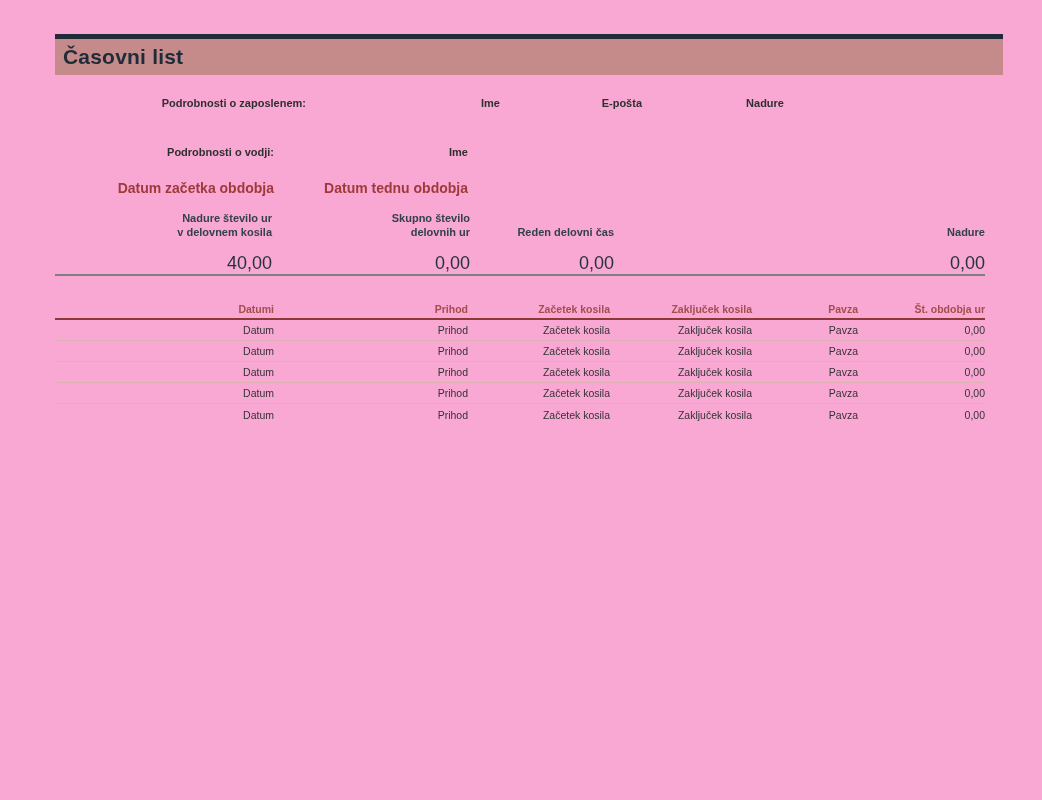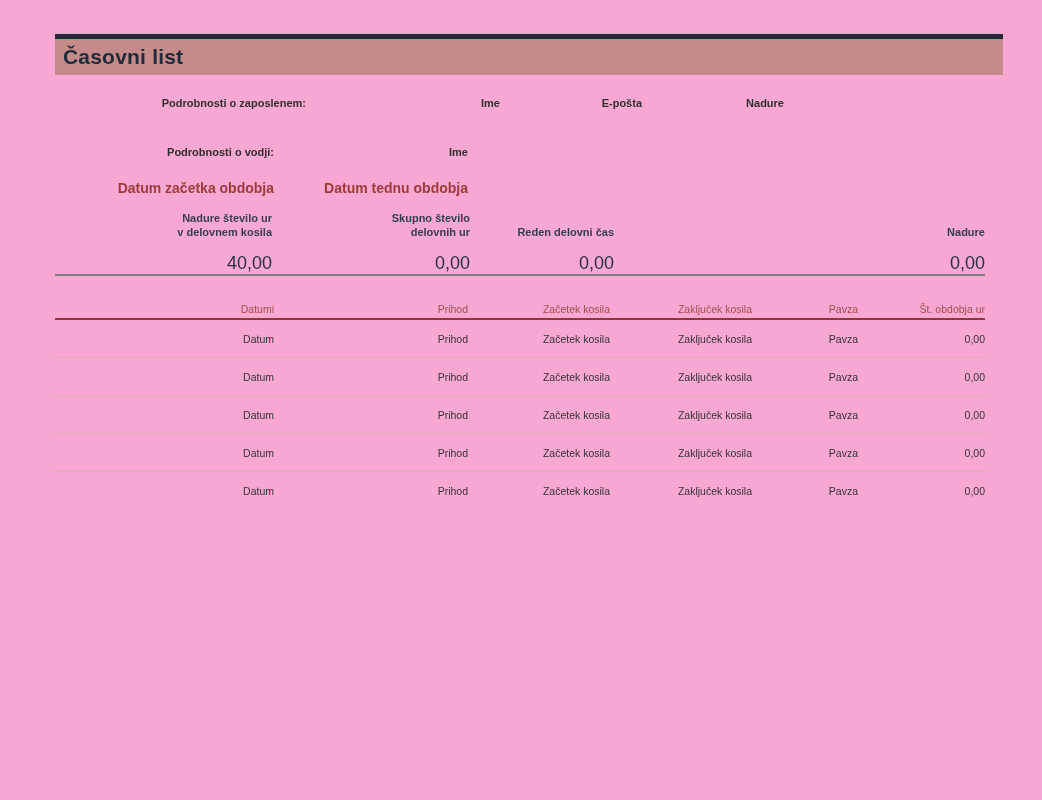--- a/index.html
+++ b/index.html
@@ -44,25 +44,25 @@
   }
   .rule-gray {
     position:absolute; left:55px; top:274px; width:930px; height:2px;
     background:#7f7f7f;
   }
   .table { position:absolute; left:55px; top:300px; width:930px; }
   .thead {
     display:grid; grid-template-columns:212px 194px 142px 142px 106px 1fr;
     padding-left:7px; height:20px; align-items:center;
     border-bottom:2.5px solid var(--accent_red_dark, #8c3838);
-    font-size:10.5px; font-weight:400; color:var(--accent_red_mid, #a34d4d);
+    font-size:10.5px; font-weight:700; color:var(--accent_red_mid, #a34d4d);
   }
   .trow {
     display:grid; grid-template-columns:212px 194px 142px 142px 106px 1fr;
-    padding-left:7px; height:38px; align-items:center;
+    padding-left:7px; height:21px; align-items:center;
     border-bottom:1.5px solid var(--row_line_pink, #dcb2b2);
     font-size:10.5px; color:#333333;
   }
   .trow.last { border-bottom:none; }
 </style>
 </head>
 <body style="--accent_pink: #c58a8a; --accent_navy: #1f2b39; --accent_red: #9e3a3a; --accent_red_mid: #a34d4d; --accent_red_dark: #8c3838; --row_line_pink: #dcb2b2; --rule_gray: #7f7f7f;">
 
 <div class="sheet">
 

